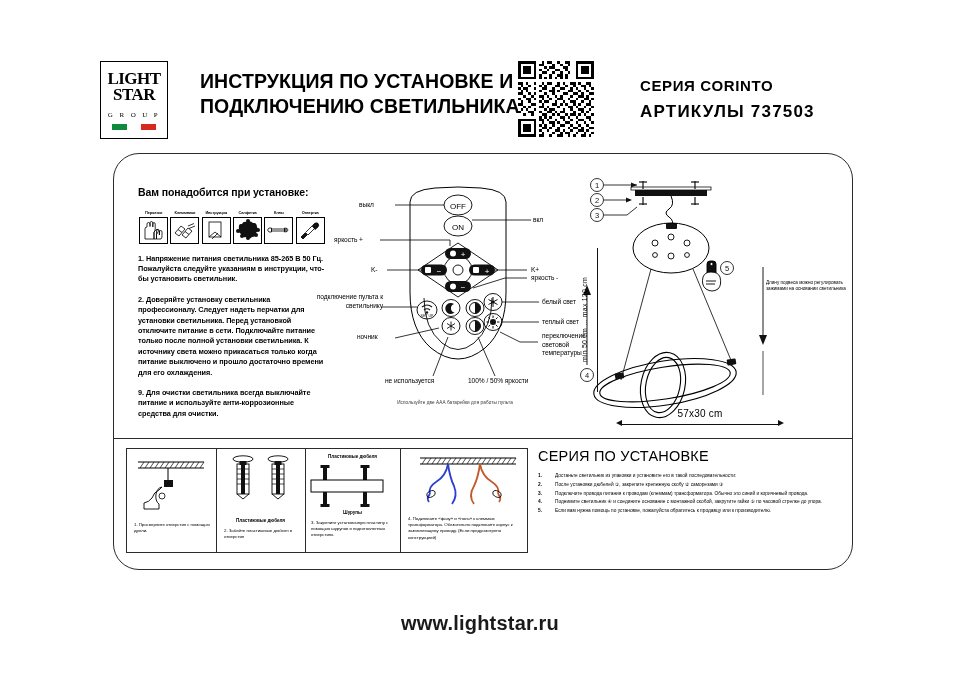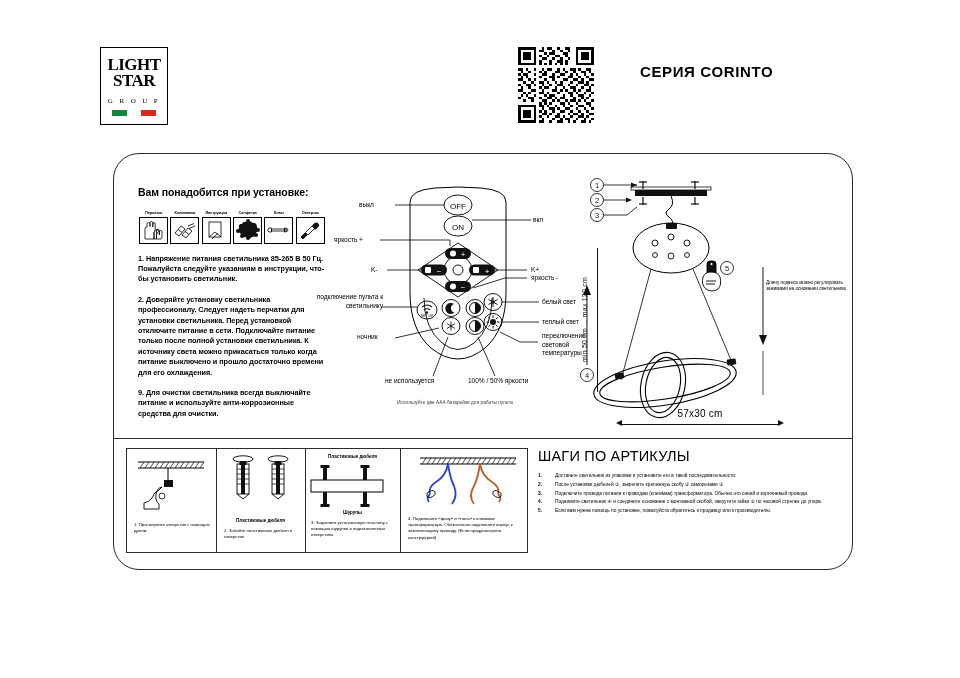--- a/index.html
+++ b/index.html
@@ -17,21 +17,21 @@
   }
   .page {
     position: absolute;
     left: 0; top: 0;
     width: 960px; height: 678px;
   }
 
   
   .header {
     position: absolute;
-    left: 100px; top: 45px;
+    left: 100px; top: 59px;
     width: 760px; height: 85px;
   }
   .logo-box {
     position: absolute;
     left: 0; top: 2px;
     width: 68px; height: 78px;
     border: 1.5px solid #000;
     box-sizing: border-box;
     background: #fff;
     display: flex;
@@ -324,20 +324,24 @@
       <div class="logo-line1">LIGHT</div>
       <div class="logo-line2">STAR</div>
       <div class="logo-line3">G R O U P</div>
       <div class="logo-flag">
         <i class="flag-g"></i>
           <i class="flag-w"></i>
           <i class="flag-r"></i>
       </div>
     </div>
 
+    <div class="title-block">
+      <div class="title-line">ИНСТРУКЦИЯ ПО УСТАНОВКЕ И</div>
+      <div class="title-line">ПОДКЛЮЧЕНИЮ СВЕТИЛЬНИКА</div>
+    </div>
 
     <div class="qr">
       <svg width="76" height="76" viewBox="0 0 29 29" shape-rendering="crispEdges">
         <rect width="29" height="29" fill="#fff"></rect>
         <g fill="#000">
 
           <rect x="0" y="0" width="7" height="1"></rect>
             <rect x="0" y="6" width="7" height="1"></rect>
           <rect x="0" y="0" width="1" height="7"></rect>
             <rect x="6" y="0" width="1" height="7"></rect>
@@ -561,20 +565,21 @@
             <rect x="19" y="28" width="1" height="1"></rect>
           <rect x="21" y="28" width="1" height="1"></rect>
             <rect x="24" y="28" width="2" height="1"></rect>
           <rect x="27" y="28" width="1" height="1"></rect>
         </g>
       </svg>
     </div>
 
     <div class="sku-block">
       <div class="sku-line">СЕРИЯ CORINTO</div>
+      <div class="sku-line big">АРТИКУЛЫ 737503</div>
     </div>
   </div>
 
   <div class="main-box"></div>
   <div class="divider-h"></div>
   <div class="bottom-frame"></div>
   <div class="divider-v1"></div>
   <div class="divider-v2"></div>
   <div class="divider-v3"></div>
 
@@ -996,21 +1001,21 @@
 
       <path d="M74 12 Q76 24 86 30 Q94 35 92 42" stroke="#c05a2a" stroke-width="1.8" fill="none"></path>
       <path d="M74 12 Q72 26 68 34 Q62 44 68 52" stroke="#c05a2a" stroke-width="1.8" fill="none"></path>
       <path d="M92 42 Q96 46 93 50" stroke="#c05a2a" stroke-width="1.8" fill="none"></path>
       <ellipse class="ln" cx="91" cy="42" rx="4.5" ry="3" stroke-width="0.8" fill="#fff" transform="rotate(25 91 42)"></ellipse>
     </svg>
     <div class="panel-cap" style="left:8px; top:68px; width:114px;">4. Подключите «фазу» и «ноль» к клеммам трансформатора. Обязательно подключите корпус к заземляющему проводу. (Если предусмотрено конструкцией)</div>
   </div>
 
   <div class="steps">
-    <div class="steps-title">ШАГИ ПО АРТИКУЛЫ</div>
+    <div class="steps-title">СЕРИЯ ПО УСТАНОВКЕ</div>
 
     <div class="step-row">
       <div class="step-num">1.</div>
       <div class="step-txt">Достаньте светильник из упаковки и установите его в такой последовательности:</div>
     </div>
     <div class="step-row">
       <div class="step-num">2.</div>
       <div class="step-txt">После установки дюбелей ①, закрепите крепежную скобу ② саморезами ③</div>
     </div>
     <div class="step-row">
@@ -1020,14 +1025,15 @@
     <div class="step-row">
       <div class="step-num">4.</div>
       <div class="step-txt">Поднимите светильник ④ и соедините основание с монтажной скобой, закрутите гайки ⑤ по часовой стрелке до упора.</div>
     </div>
     <div class="step-row">
       <div class="step-num">5.</div>
       <div class="step-txt">Если вам нужна помощь по установке, пожалуйста обратитесь к продавцу или к производителю.</div>
     </div>
   </div>
 
+  <div class="footer">www.lightstar.ru</div>
 
 </div>
 
 </body></html>

